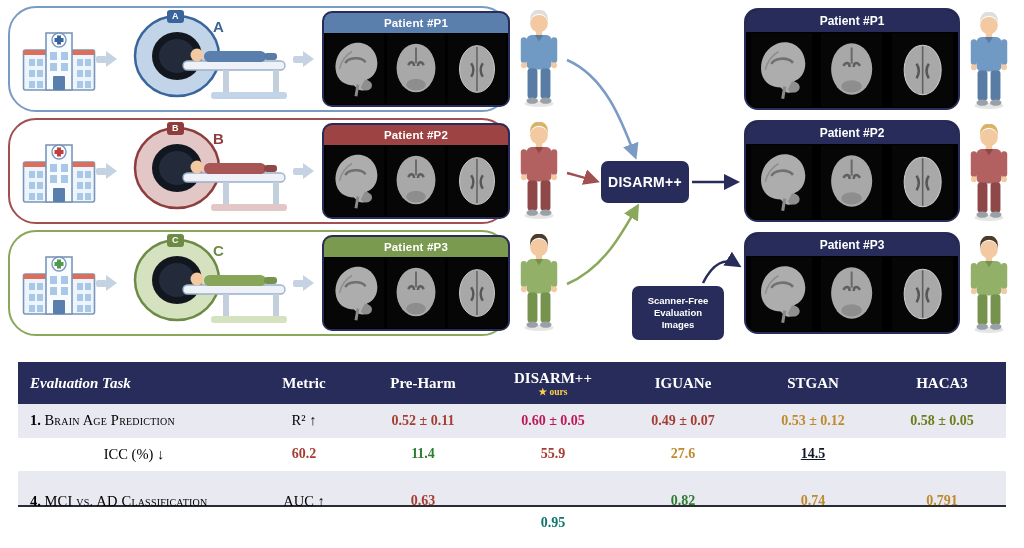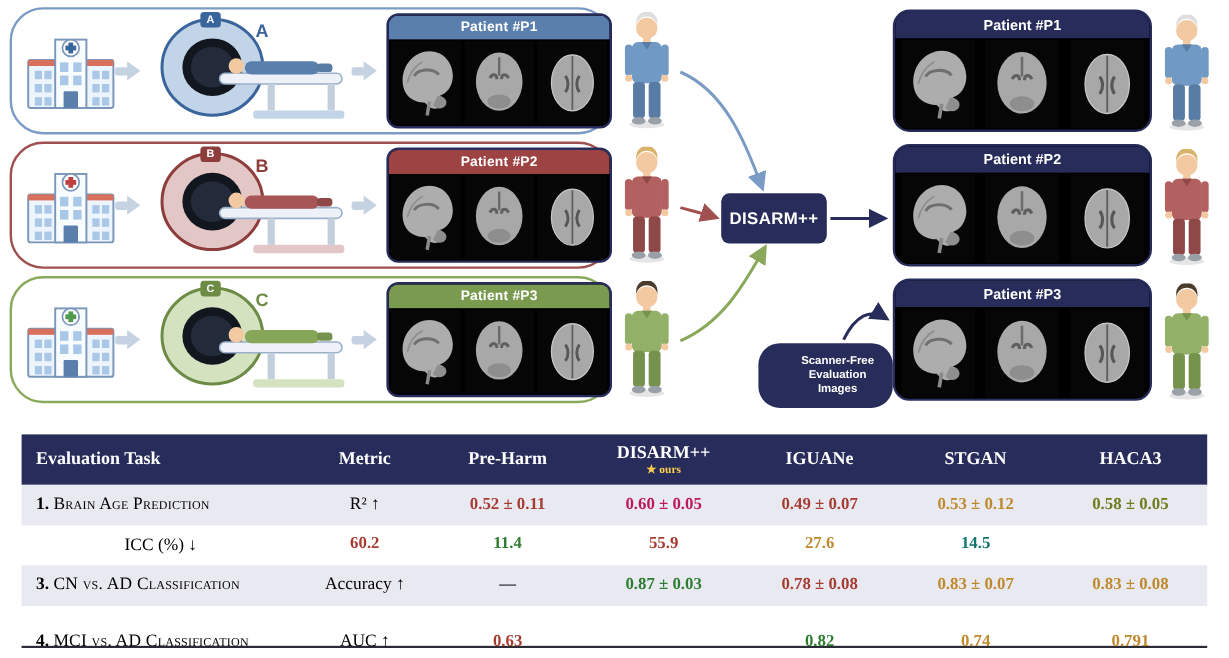--- a/index.html
+++ b/index.html
@@ -27,41 +27,41 @@
   .scan-body{display:flex;height:70px;background:#000;gap:1px;padding:1px;}
   .brain{flex:1;height:100%;}
 
   
   .person{position:absolute;width:50px;height:98px;}
 
   
   .disarm{position:absolute;left:601px;top:161px;width:88px;height:42px;border-radius:7px;
           background:#272c5a;color:#fff;font-weight:bold;font-size:14px;display:flex;
           align-items:center;justify-content:center;z-index:6;letter-spacing:.3px;}
-  .harm-box{position:absolute;left:632px;top:286px;width:92px;height:54px;border-radius:18px;
+  .harm-box{position:absolute;left:632px;top:286px;width:92px;height:54px;border-radius:7px;
             background:#272c5a;color:#fff;font-weight:bold;font-size:9.5px;line-height:12px;
-            display:flex;flex-direction:column;align-items:center;justify-content:center;z-index:6;padding-left:20px;}
+            display:flex;flex-direction:column;align-items:center;justify-content:center;z-index:6;}
 
   
   .out-panel{position:absolute;left:744px;width:212px;border:2.5px solid #272c5a;
              border-radius:14px;overflow:hidden;background:#000;}
   .out-head{height:22px;background:#272c5a;color:#fff;font-weight:bold;font-size:12px;
             display:flex;align-items:center;justify-content:center;}
   .out-body{display:flex;height:74px;background:#000;gap:1px;padding:1px;}
 
   .overlay{position:absolute;inset:0;pointer-events:none;z-index:5;}
 
   
   .results{position:absolute;left:18px;top:362px;width:988px;
            font-family:"Liberation Serif",serif;border-bottom:2px solid #2b2b35;}
   .thead,.trow{display:grid;grid-template-columns:232px 108px 130px 130px 130px 130px 128px;
                align-items:center;}
   .thead{background:#272c5a;color:#fff;height:42px;font-weight:bold;font-size:15px;}
   .th{text-align:center;}
-  .th.task-h{text-align:left;padding-left:12px;}
+  .th.task-h{text-align:left;padding-left:12px;font-style:italic;}
   .ours{font-size:9.5px;font-weight:bold;line-height:10px;}
   .trow{height:33.5px;font-size:14.5px;background:#fff;}
   .trow:nth-of-type(even){background:#e9e9f1;}
   .td.task{padding-left:12px;}
   .td.task .num{font-weight:bold;}
   .td.task .sc{font-variant:small-caps;letter-spacing:.2px;}
   .td.metric{text-align:center;}
   .trow:nth-of-type(1) .td.metric{font-style:italic;}
   .td.val{text-align:center;font-weight:bold;font-size:14px;}
 </style>
@@ -375,32 +375,23 @@
       <div class="td val" style="color: rgb(191, 138, 46);">0.53 ± 0.12</div>
       <div class="td val" style="color: rgb(111, 125, 28); text-align: center;">0.58 ± 0.05</div>
     </div>
 
     <div class="trow">
       <div class="td metric">ICC (%) ↓</div>
       <div class="td val" style="color: rgb(166, 61, 50);">60.2</div>
       <div class="td val" style="color: rgb(46, 125, 50);">11.4</div>
       <div class="td val" style="color: rgb(166, 61, 50);">55.9</div>
       <div class="td val" style="color: rgb(191, 138, 46);">27.6</div>
-      <div class="td val" style="color: #0f766e;">14.5</div>
-    </div>
-
-    <div class="trow">
-      <div class="td task"><span class="num">3.</span> <span class="sc">CN vs. AD Classification</span></div>
-      <div class="td metric">Accuracy ↑</div>
-      <div class="td val" style="color: rgb(38, 38, 46);">—</div>
-      <div class="td val" style="color: rgb(46, 125, 50);">0.87 ± 0.03</div>
-      <div class="td val" style="color: rgb(166, 61, 50);">0.78 ± 0.08</div>
-      <div class="td val" style="color: rgb(191, 138, 46);">0.83 ± 0.07</div>
-      <div class="td val" style="color: rgb(191, 138, 46);">0.83 ± 0.08</div>
-    </div>
+      <div class="td val" style="color: #0f172a; text-decoration: underline;">14.5</div>
+    </div>
+
 
     <div class="trow">
       <div class="td task"><span class="num">4.</span> <span class="sc">MCI vs. AD Classification</span></div>
       <div class="td metric">AUC ↑</div>
       <div class="td val" style="color: rgb(166, 61, 50);">0.63</div>
       <div class="td val" style="color: #0f766e; margin-top: 44px;">0.95</div>
       <div class="td val" style="color: rgb(46, 125, 50);">0.82</div>
       <div class="td val" style="color: rgb(191, 138, 46);">0.74</div>
       <div class="td val" style="color: rgb(191, 138, 46);">0.791</div>
     </div>

